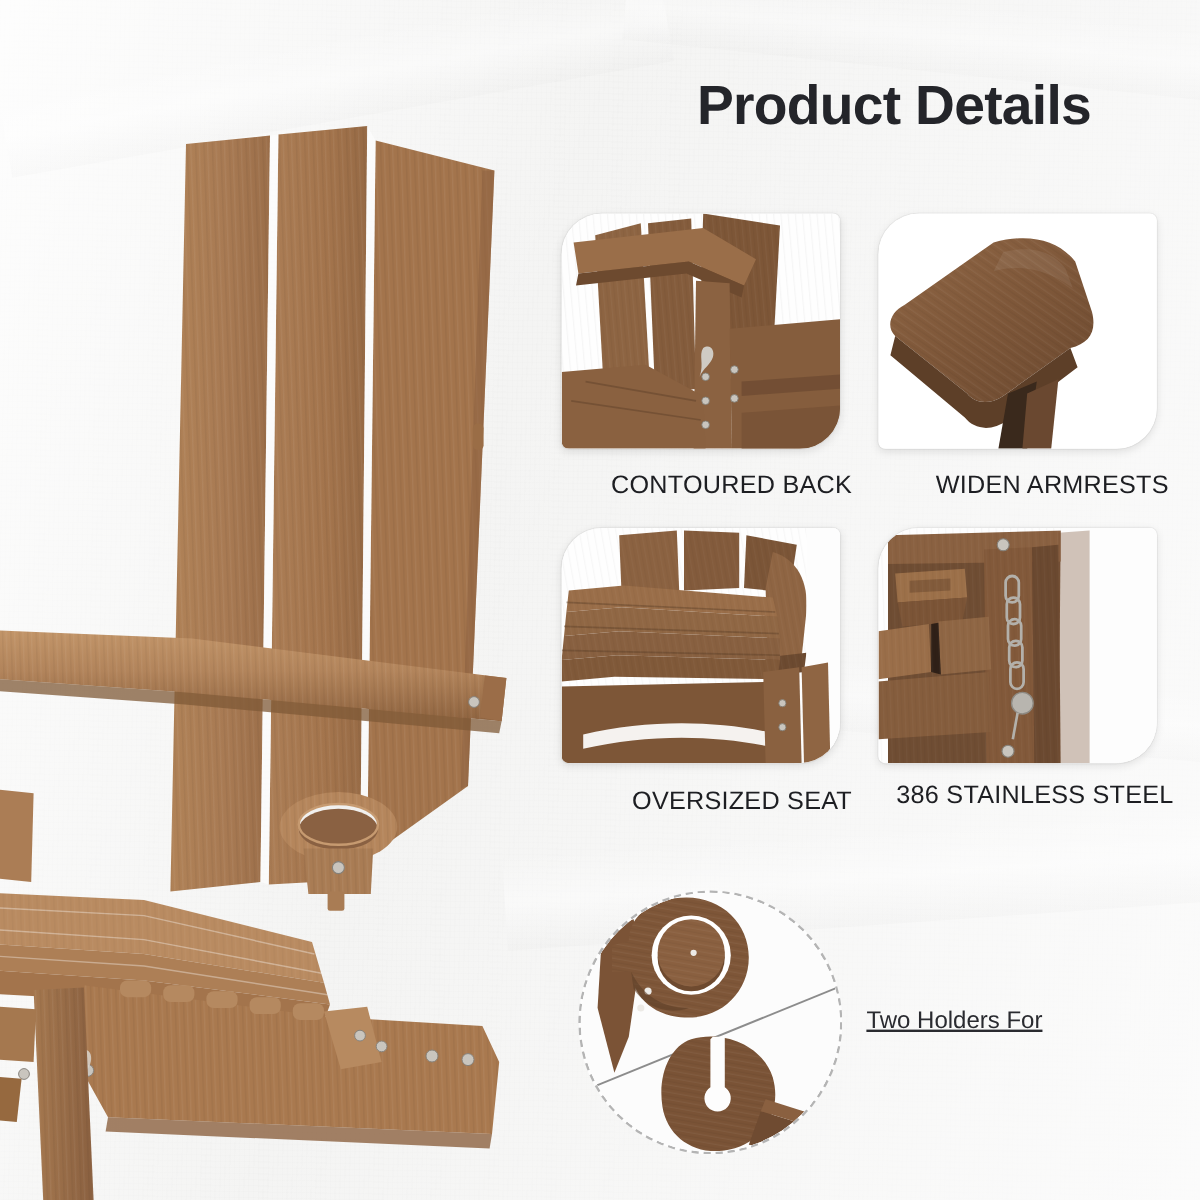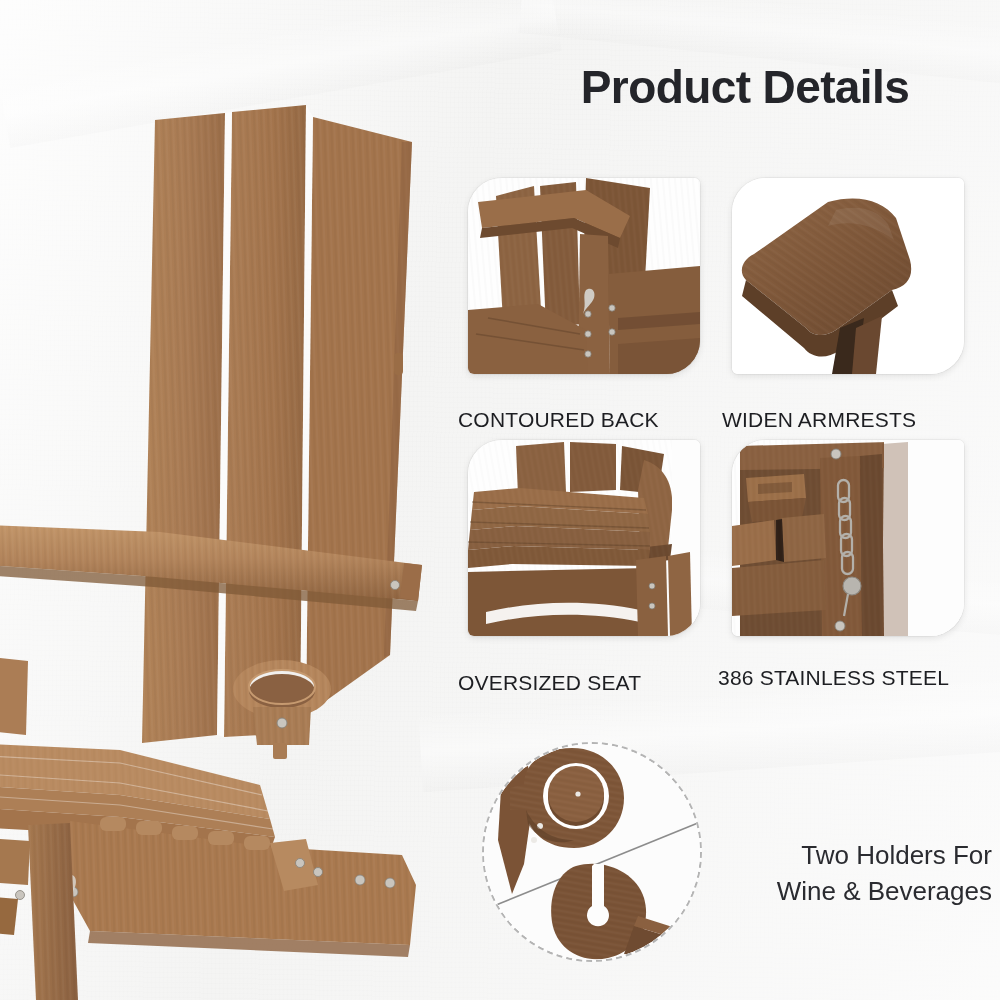--- a/index.html
+++ b/index.html
@@ -59,40 +59,40 @@
     border-radius:34px 6px 34px 6px;
     box-shadow:0 2px 7px rgba(0,0,0,0.10), 0 0 0 1px rgba(0,0,0,0.04);
   }
 
   .t1 { left:8px;   top:178px; width:232px; height:196px; }
   .t2 { left:272px; top:178px; width:232px; height:196px; }
   .t3 { left:8px;   top:440px; width:232px; height:196px; }
   .t4 { left:272px; top:440px; width:232px; height:196px; }
 
   .cap {
-    position:absolute; text-align:left;
-    font-size:21px; color:#1d1e22; letter-spacing:0.2px; line-height:1.22;margin-top:15px;
+    position:absolute; text-align:right;
+    font-size:21px; color:#1d1e22; letter-spacing:0.2px; line-height:1.22;
   }
   .cap1 { left:-2px;  top:392px; width:252px; }
   .cap2 { left:262px; top:392px; width:252px; }
   .cap3 { left:-2px;  top:655px; width:252px; }
   .cap4 { left:258px; top:650px; width:260px; }
 
   
   .circle-feature {
     position:absolute; left:22px; top:742px;
     width:220px; height:220px; border-radius:50%;
     background:#fdfdfd;
     border:2px dashed #b4b4b4;
     overflow:hidden;
   }
   .circle-inner { position:absolute; inset:0; border-radius:50%; overflow:hidden; background:#fcfcfc; }
   .cap5 {
     position:absolute; left:262px; top:838px; width:270px;
-    font-size:26px; color:#2a2b30; line-height:1.38; text-align:right;
+    font-size:20px; color:#2a2b30; line-height:1.38; text-align:left;text-decoration:underline;
   }
 </style>
 </head>
 <body>
 
 <div id="canvas">
 
   <div class="bg-texture"></div>
   <div class="bg-crease crease-a"></div>
   <div class="bg-crease crease-b"></div>
@@ -445,17 +445,16 @@
             <path d="M150 182 L196 196 L192 216 L140 210 Z" fill="#6f4b31"></path>
             <path d="M150 182 L196 196 L198 186 L154 172 Z" fill="#8a6040"></path>
           </g>
         </svg>
       </div>
 
     </div>
 
     <div class="cap5">
       <div>Two Holders For</div>
-      <div>Wine &amp; Beverages</div>
     </div>
 
   </div>
 </div>
 
 </body></html>

